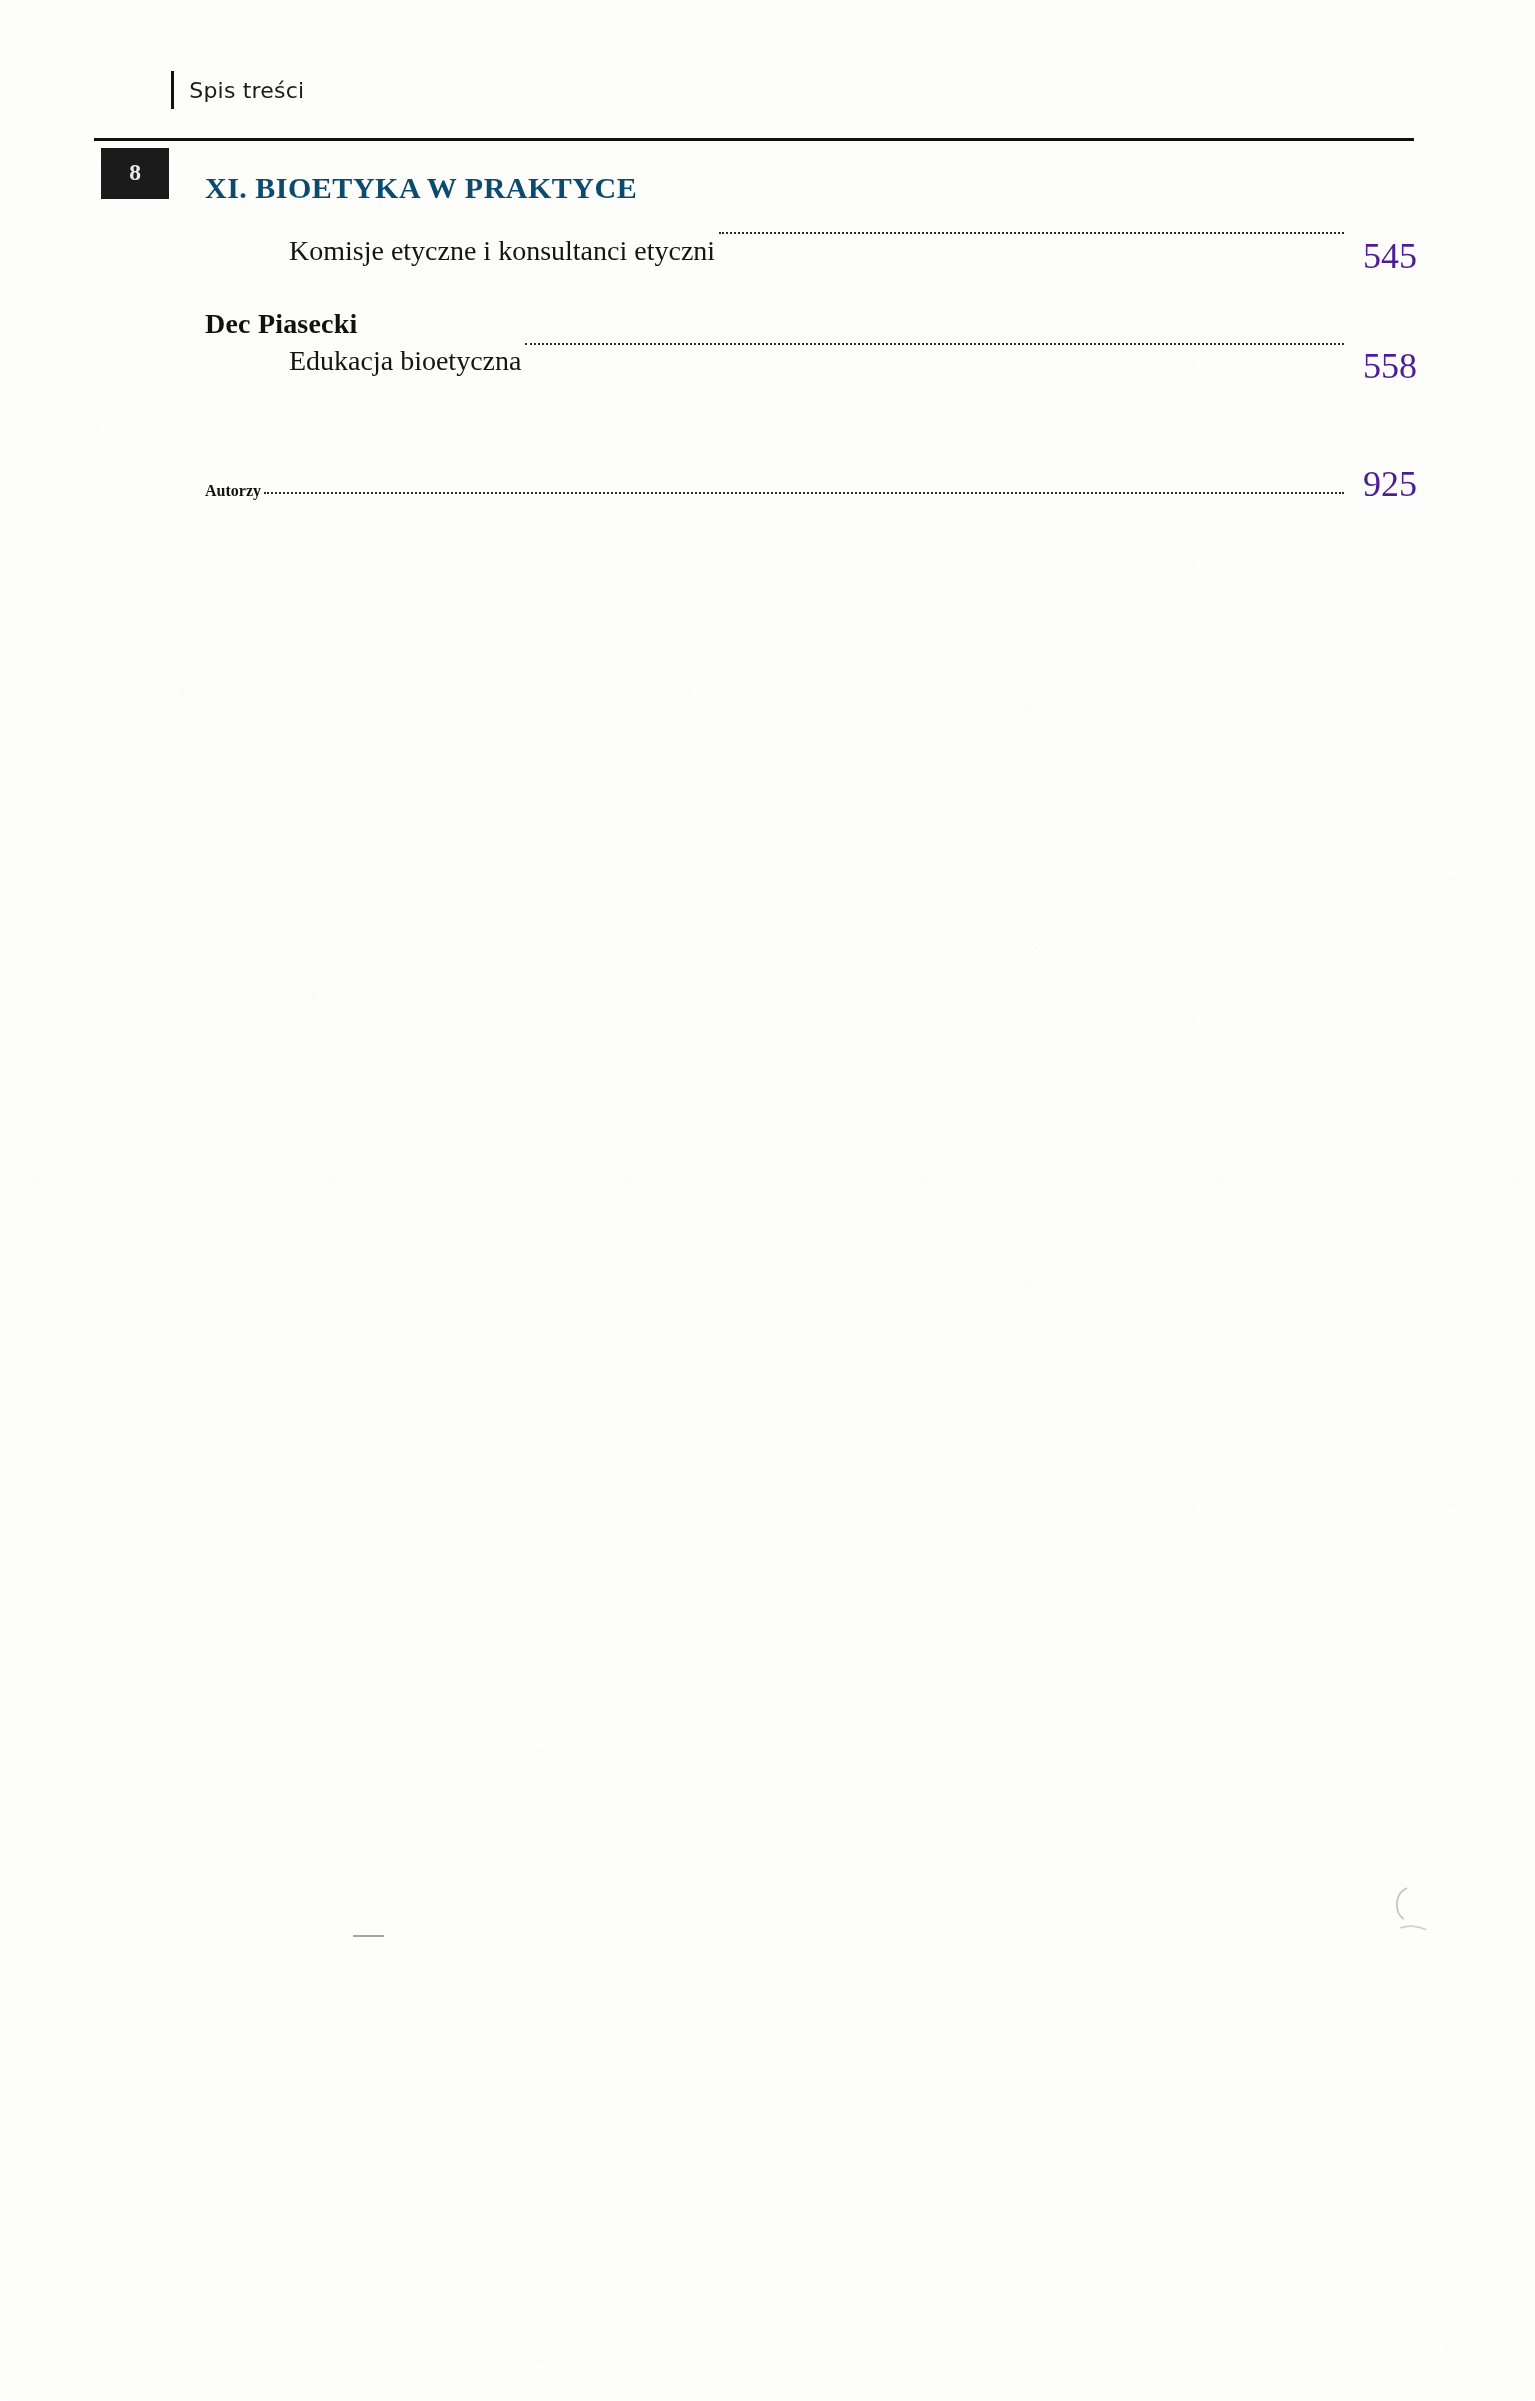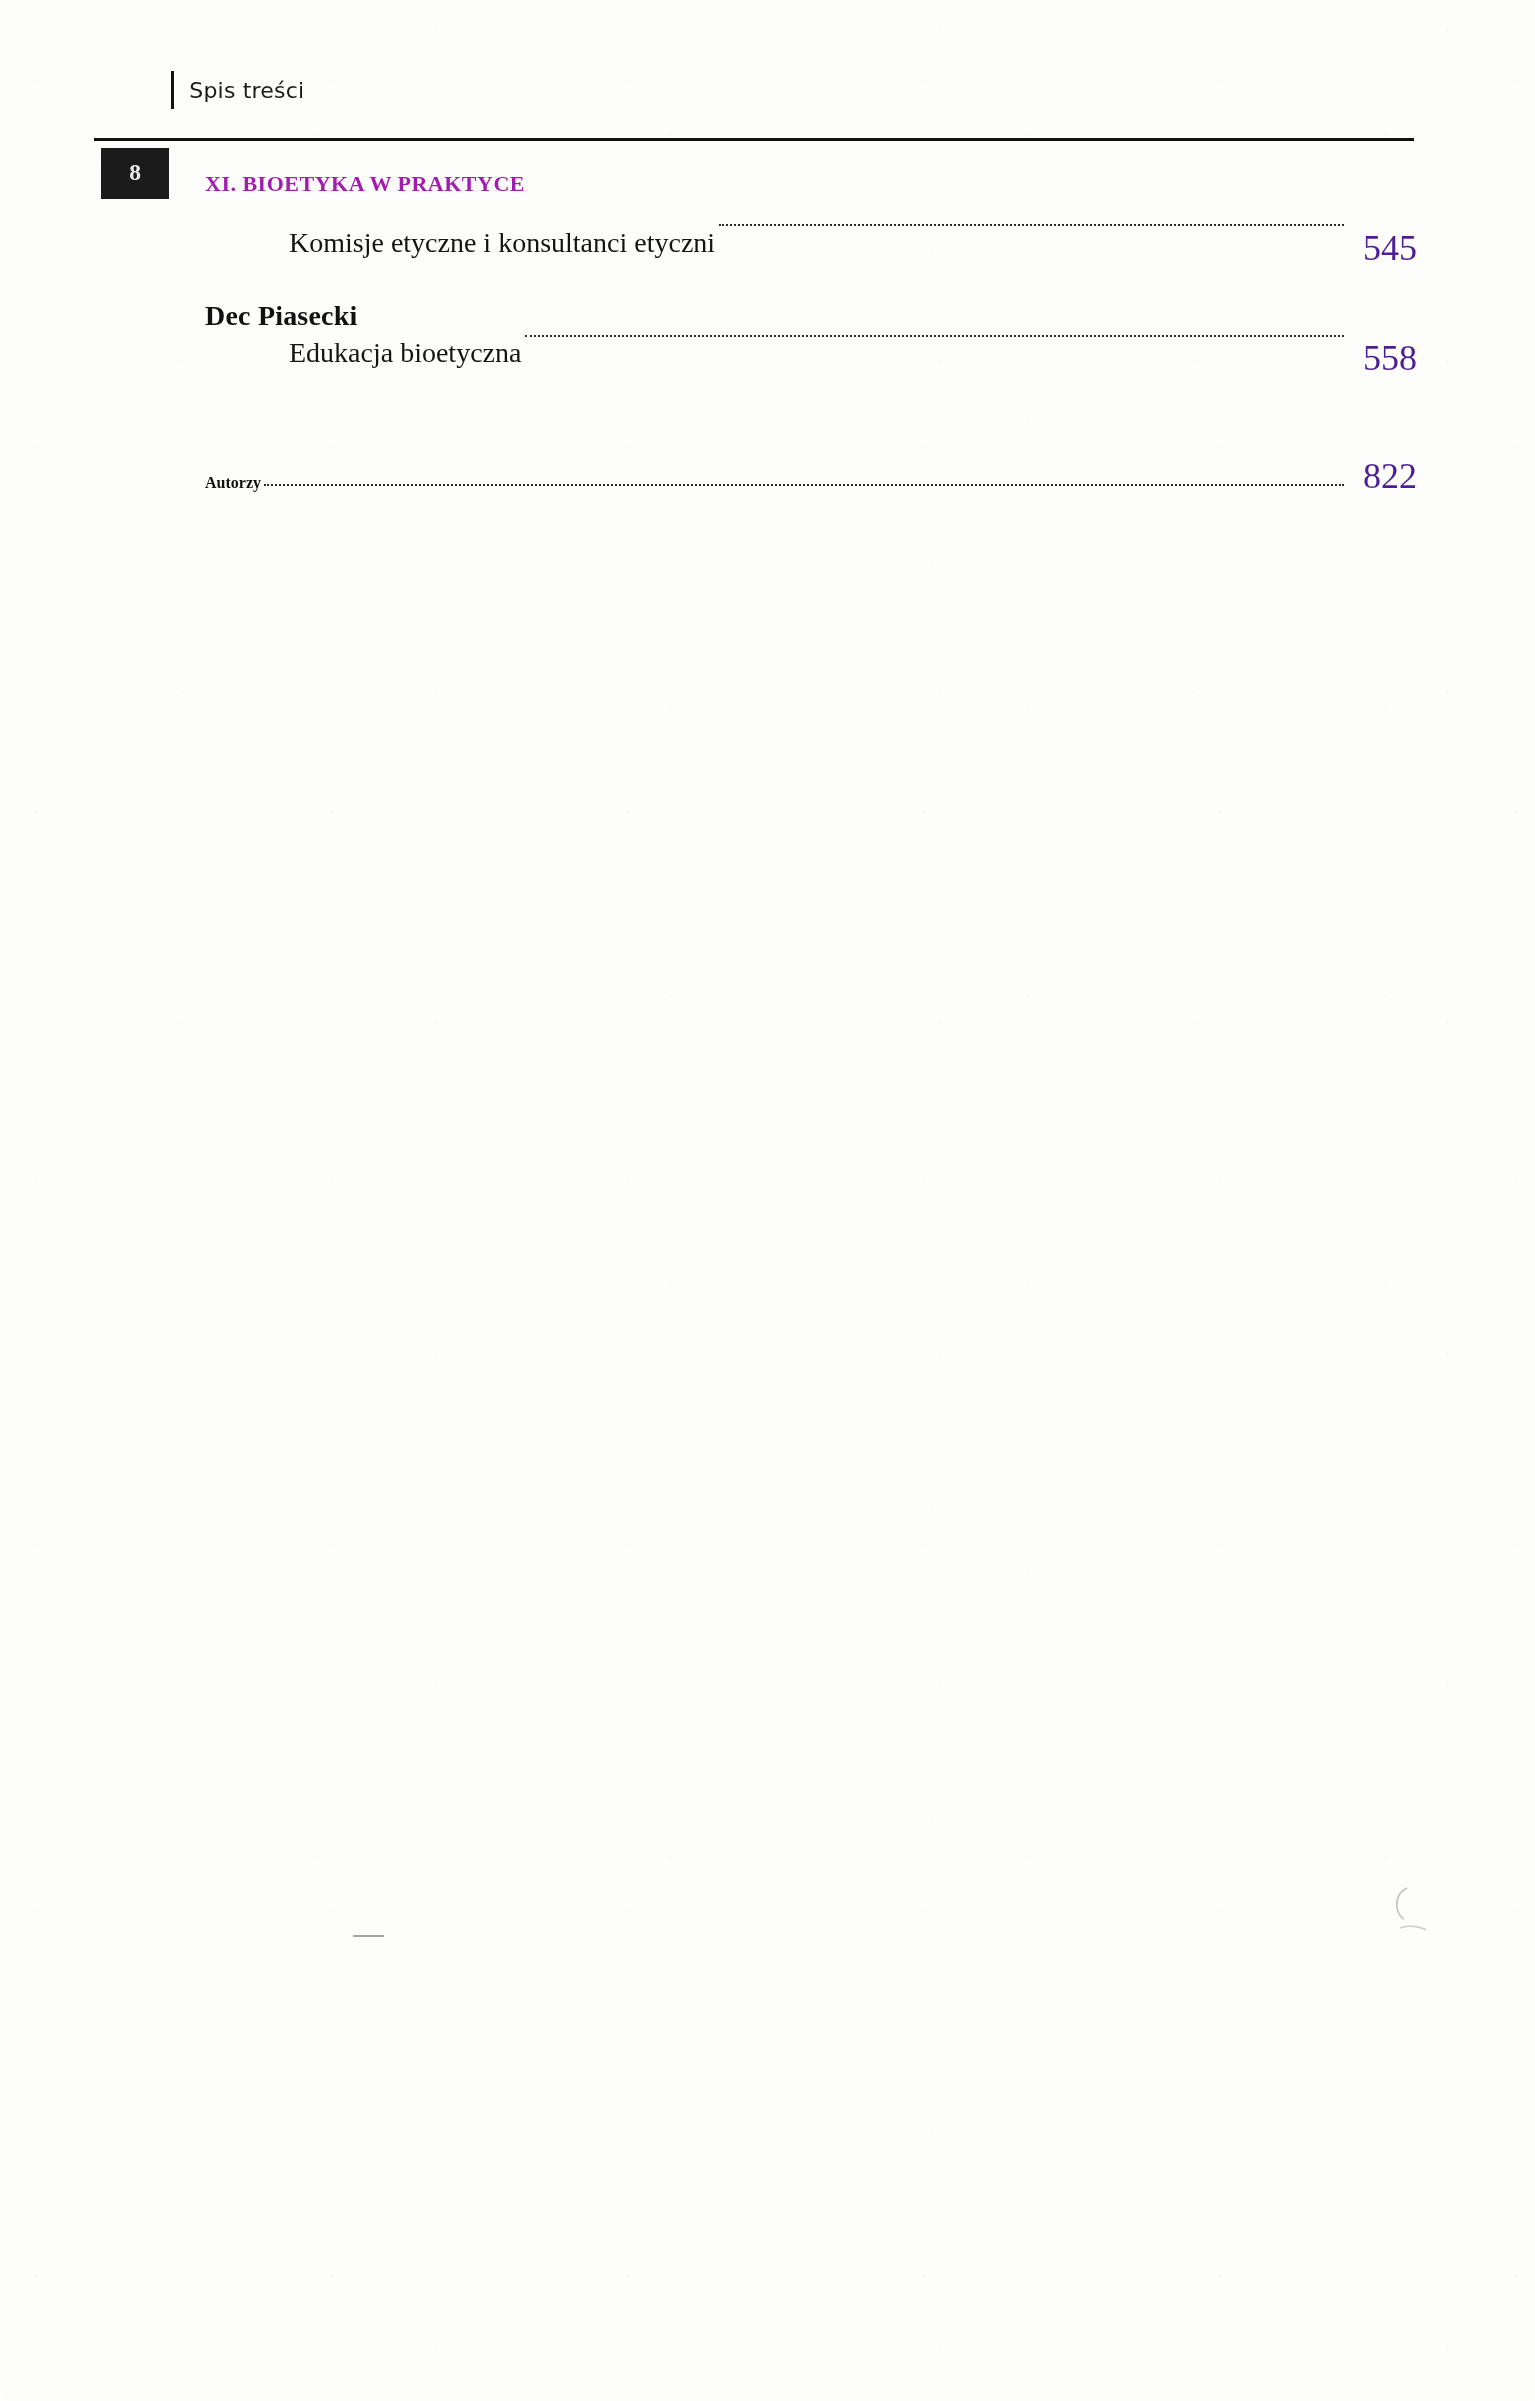--- a/index.html
+++ b/index.html
@@ -92,25 +92,25 @@
 
   
   .toc {
     position: absolute;
     top: 171px;
     left: 205px;
     width: 1212px;
   }
 
   .part-title {
-    font-size: 22px;
+    font-size: 30px;
     font-weight: bold;
     letter-spacing: 0.5px;
     margin: 0 0 30px 0;
-    color: #a21caf;
+    color: #0c4a6e;
   }
 
   .entry {
     margin-bottom: 31px;
   }
   .entry .author {
     font-size: 28px;
     font-weight: bold;
     letter-spacing: 0.2px;
     margin-bottom: 5.2px;
@@ -206,21 +206,21 @@
         <span class="title">Edukacja bioetyczna</span>
         <span class="leader"></span>
         <span class="page-no">558</span>
       </div>
     </div>
 
 
     <div class="entry-standalone">
       <span class="title">Autorzy</span>
       <span class="leader"></span>
-      <span class="page-no">822</span>
+      <span class="page-no">925</span>
     </div>
 
   </div>
 
   <svg class="mark-squiggle" viewBox="0 0 70 70">
     <path d="M30 8 C16 14, 14 34, 26 44" fill="none" stroke="rgba(0,0,0,0.45)" stroke-width="2"></path>
     <path d="M22 54 C32 50, 44 52, 52 56" fill="none" stroke="rgba(0,0,0,0.35)" stroke-width="2"></path>
   </svg>
   <div class="mark-dash"></div>
 </div>

